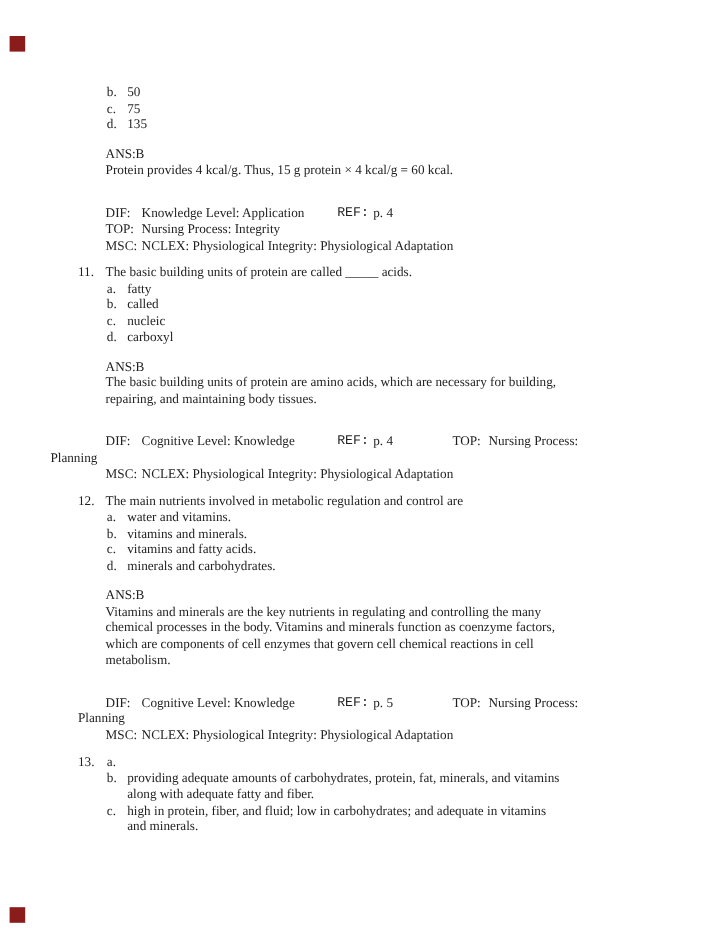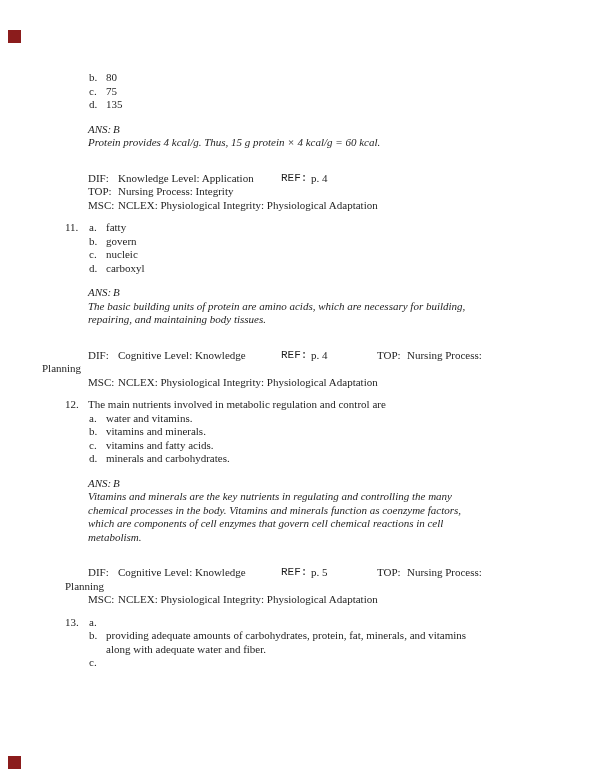--- a/index.html
+++ b/index.html
@@ -20,21 +20,21 @@
   .content{
     position:absolute;top:71px;left:65px;width:470px;
   }
   .qblock{position:relative;padding-left:23px;}
   .qblock + .qblock{margin-top:9px;}
   .qnum{position:absolute;left:0;top:0;}
   .stem{max-width:437px;white-space:pre-line;}
   .opt{display:flex;}
   .opt-letter{display:inline-block;width:17px;padding-left:1px;flex:0 0 17px;}
   .opt-text{max-width:420px;white-space:pre-line;}
-  .ansblock{margin-top:11px;font-style:italic;}
+  .ansblock{margin-top:11px;}
   .ansline{position:relative;height:13.5px;}
   .ans-label{position:absolute;left:0;top:0;}
   .ans-value{position:absolute;left:25px;top:0;}
   .rationale{max-width:437px;white-space:pre-line;}
   .meta{margin-top:22px;}
   .metaline{position:relative;height:13.5px;}
   .m-dif-label{position:absolute;left:0;top:0;}
   .m-dif-value{position:absolute;left:30px;top:0;white-space:nowrap;}
   .m-ref-label{position:absolute;left:193px;top:0;font-family:Liberation Mono, monospace;}
   .m-ref-value{position:absolute;left:223px;top:0;white-space:nowrap;}
@@ -49,21 +49,21 @@
 <div class="page">
 
   <div class="corner-marker top" style="background: rgb(139, 28, 28);"></div>
   <div class="corner-marker bottom" style="background: rgb(139, 28, 28);"></div>
 
   <div class="content">
 
     <div class="qblock">
       <div class="opt">
         <span class="opt-letter">b.</span>
-        <span class="opt-text">80</span>
+        <span class="opt-text">50</span>
       </div>
       <div class="opt">
         <span class="opt-letter">c.</span>
         <span class="opt-text">75</span>
       </div>
       <div class="opt">
         <span class="opt-letter">d.</span>
         <span class="opt-text">135</span>
       </div>
       <div class="ansblock">
@@ -86,27 +86,28 @@
         </div>
         <div class="metaline">
           <span class="m-label2">MSC:</span>
           <span class="m-value2">NCLEX: Physiological Integrity: Physiological Adaptation</span>
         </div>
       </div>
     </div>
 
     <div class="qblock">
       <span class="qnum">11.</span>
+      <div class="stem">The basic building units of protein are called _____ acids.</div>
       <div class="opt">
         <span class="opt-letter">a.</span>
         <span class="opt-text">fatty</span>
       </div>
       <div class="opt">
         <span class="opt-letter">b.</span>
-        <span class="opt-text">govern</span>
+        <span class="opt-text">called</span>
       </div>
       <div class="opt">
         <span class="opt-letter">c.</span>
         <span class="opt-text">nucleic</span>
       </div>
       <div class="opt">
         <span class="opt-letter">d.</span>
         <span class="opt-text">carboxyl</span>
       </div>
       <div class="ansblock">
@@ -185,21 +186,23 @@
     </div>
 
     <div class="qblock">
       <span class="qnum">13.</span>
       <div class="opt">
         <span class="opt-letter">a.</span>
       </div>
       <div class="opt">
         <span class="opt-letter">b.</span>
         <span class="opt-text">providing adequate amounts of carbohydrates, protein, fat, minerals, and vitamins
-along with adequate water and fiber.</span>
-      </div>
-      <div class="opt">
-        <span class="opt-letter">c.</span>
+along with adequate fatty and fiber.</span>
+      </div>
+      <div class="opt">
+        <span class="opt-letter">c.</span>
+        <span class="opt-text">high in protein, fiber, and fluid; low in carbohydrates; and adequate in vitamins
+and minerals.</span>
       </div>
     </div>
 
   </div>
 </div>
 
 </body></html>

